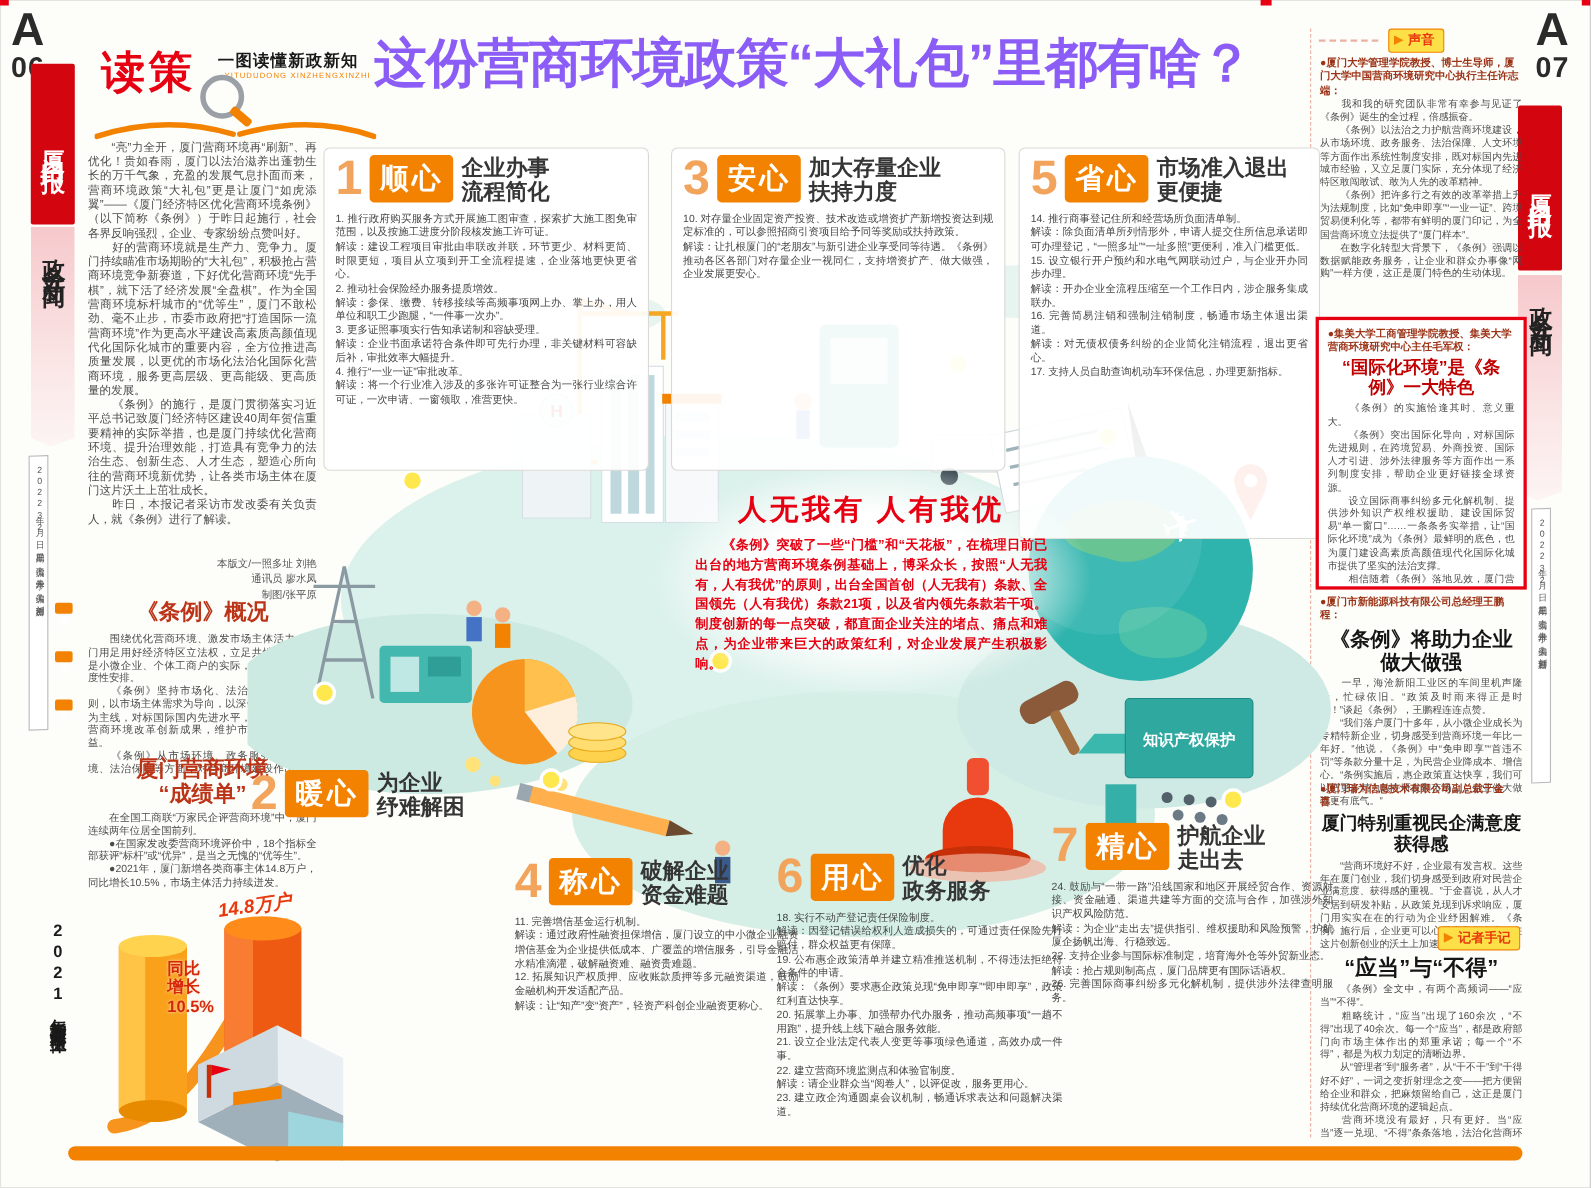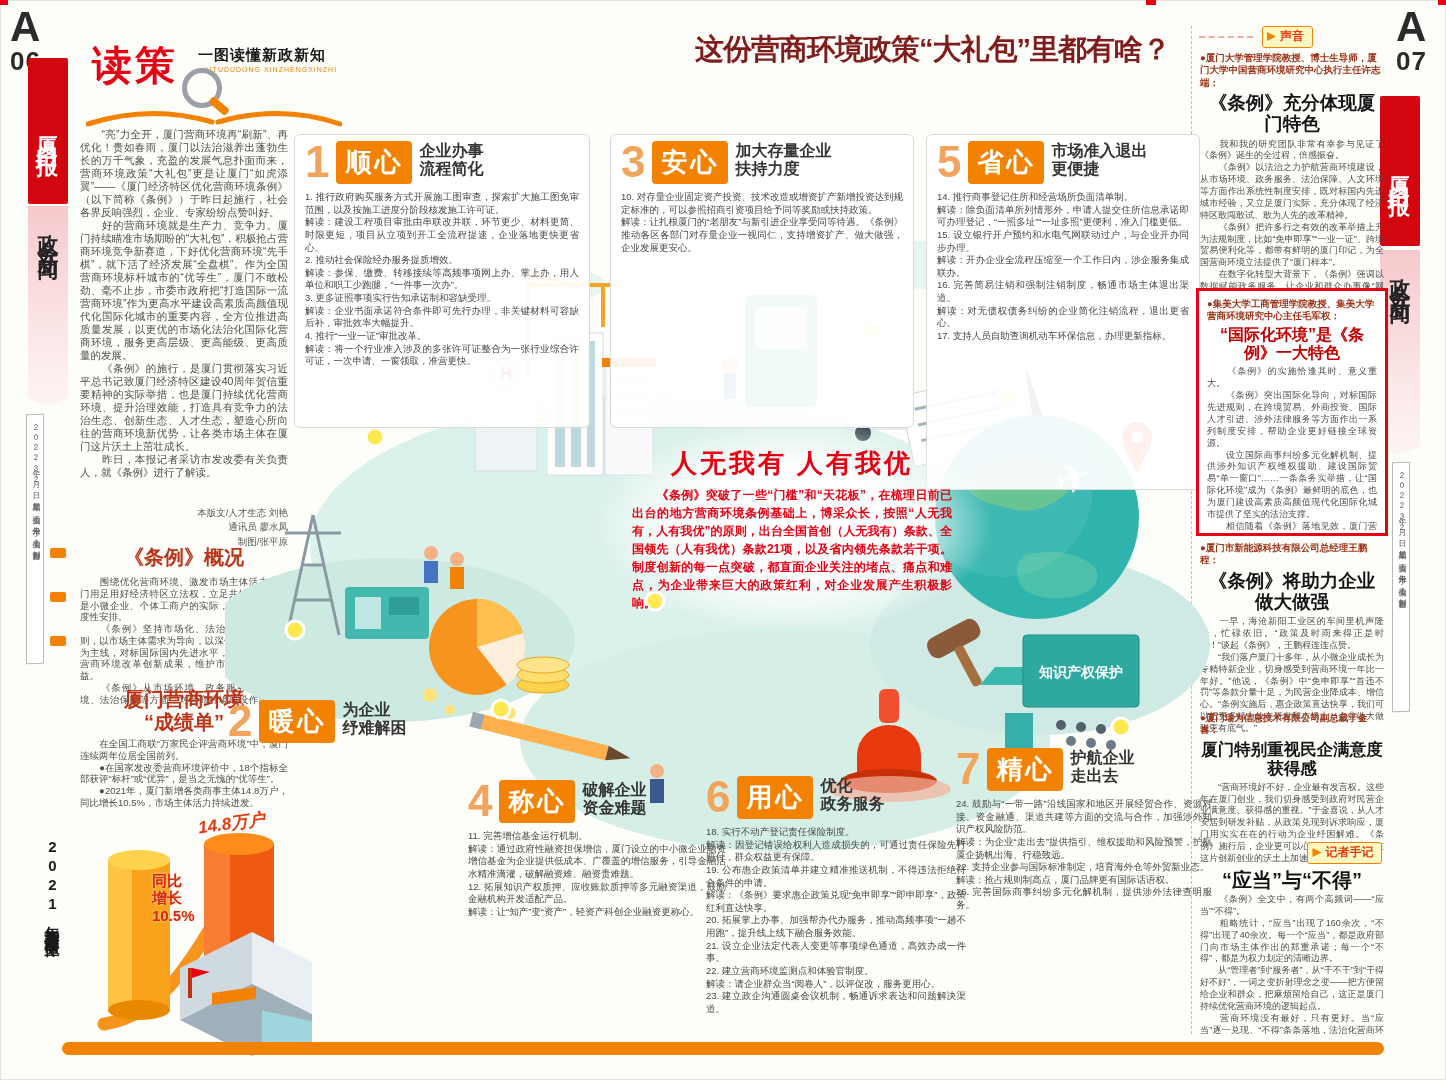--- a/index.html
+++ b/index.html
@@ -21,53 +21,53 @@
   .date-box{width:18px;border:1px solid #b9b9b9;background:#fff;display:flex;justify-content:center;padding:8px 0;box-sizing:border-box;transform:skewY(-2deg);}
   .date-box span{font-size:8px;color:#555;letter-spacing:1px;}
   .regmark{background:#e60012;}
 
   
   .logo-title{font-size:40px;font-weight:900;color:#e60012;letter-spacing:3px;}
   .logo-tagline{font-size:15px;font-weight:900;color:#1a1a1a;letter-spacing:1px;}
   .logo-pinyin{font-size:7px;color:#f28200;letter-spacing:1px;}
   .magnifier{width:30px;height:30px;border:5px solid #9aa0a6;border-radius:50%;}
   .magnifier-handle{width:22px;height:8px;background:#f28200;transform:rotate(40deg);border-radius:3px;}
-  .headline{font-size:29px;font-weight:900;color:#7f1d1d;letter-spacing:-1px;text-align:right;line-height:1.05;}
+  .headline{font-size:48px;font-weight:900;color:#8b5cf6;letter-spacing:-1px;text-align:left;line-height:1.05;}
   .subhead{font-size:17px;font-weight:700;color:#222;text-align:center;}
 
   
   .smalltext{font-size:10.5px;line-height:1.24;color:#4c4c4c;}
   .byline{font-size:9.5px;color:#555;text-align:right;line-height:1.5;}
   .subhead-red{font-size:20px;font-weight:900;color:#bb3417;text-align:center;line-height:1.15;}
   .gutter-tag{width:16px;background:#f28200;border-radius:2px;color:#fff;display:flex;justify-content:center;padding:3px 0;}
   .gutter-tag span{font-size:9px;letter-spacing:2px;}
 
   
   .chart-caption{font-size:15px;font-weight:900;color:#1a1a1a;letter-spacing:2px;}
   .chart-value{font-size:17px;font-weight:900;font-style:italic;color:#e8380d;transform:rotate(-8deg);}
   .chart-growth{font-size:15px;font-weight:900;color:#d7270b;line-height:1.15;text-shadow:0 0 3px #ffe2c4;}
 
   
   .section{position:absolute;z-index:4;overflow:hidden;box-sizing:border-box;}
   .sec-frame{border:1px solid #d9d9d6;border-radius:6px;background:rgba(255,255,255,.93);padding:6px 10px;}
   .sec-head{display:flex;align-items:flex-start;gap:7px;}
   .sec-num{font-size:44px;font-weight:700;color:#f2a45c;line-height:.95;}
   .sec-badge{background:#f28200;color:#fff;font-size:26px;font-weight:900;padding:4px 9px;border-radius:4px;letter-spacing:3px;white-space:nowrap;}
-  .sec-title{font-size:16px;font-weight:900;color:#353535;line-height:1.12;padding-top:1px;}
+  .sec-title{font-size:20px;font-weight:900;color:#353535;line-height:1.12;padding-top:1px;}
   .sec-body{margin-top:7px;font-size:9.5px;line-height:1.33;color:#474747;}
 
   
   .callout{z-index:5;text-align:center;}
   .callout-bg{position:absolute;left:-40px;top:-28px;right:-40px;bottom:-22px;border-radius:50%;
               background:radial-gradient(closest-side,rgba(255,255,255,.97) 55%,rgba(255,255,255,0));z-index:-1;}
   .callout-title{font-size:26px;font-weight:900;color:#e60012;letter-spacing:3px;}
   .callout-body{margin-top:5px;font-size:12px;font-weight:700;color:#e60012;line-height:1.5;text-align:justify;}
 
   
-  .tagpill{background:#fef9c3;border:1px solid #f28200;color:#e8380d;font-weight:900;font-size:12px;
+  .tagpill{background:#fde047;border:1px solid #f28200;color:#e8380d;font-weight:900;font-size:12px;
            padding:1px 8px 2px 17px;border-radius:3px;position:relative;display:inline-block;}
   .tagpill::before{content:"";position:absolute;left:4px;top:5px;width:9px;height:9px;background:#f28200;
            clip-path:polygon(0 0,100% 50%,0 100%);}
   .voice-intro{font-size:9.5px;font-weight:700;color:#9c3317;line-height:1.3;}
   .voice-headline{font-size:18.5px;font-weight:900;color:#151515;text-align:center;line-height:1.15;margin:3px 0 4px;}
   .voice-headline.red{color:#c00000;font-size:16px;}
   .voice-body{font-size:9px;line-height:1.32;color:#4c4c4c;}
   .redbox{border:3px solid #e60012;background:#fff;padding:7px 8px;box-sizing:border-box;z-index:6;}
   .dashline{border-left:1px dashed #eab0a4;}
 
@@ -269,21 +269,21 @@
       <circle cx="896" cy="512" r="9" fill="#ffe84d" stroke="#ffffff" stroke-width="3"></circle>
       <circle cx="782" cy="182" r="9" fill="#ffe84d" stroke="#ffffff" stroke-width="3"></circle>
     </g>
   </svg>
 
   
   <div class="abs smalltext just ml" style="left:80px;top:128px;width:208px;height:374px;overflow:hidden;z-index:2">　　“亮”力全开，厦门营商环境再“刷新”、再优化！贵如春雨，厦门以法治滋养出蓬勃生长的万千气象，充盈的发展气息扑面而来，营商环境政策“大礼包”更是让厦门“如虎添翼”——《厦门经济特区优化营商环境条例》（以下简称《条例》）于昨日起施行，社会各界反响强烈，企业、专家纷纷点赞叫好。
 　　好的营商环境就是生产力、竞争力。厦门持续瞄准市场期盼的“大礼包”，积极抢占营商环境竞争新赛道，下好优化营商环境“先手棋”，就下活了经济发展“全盘棋”。作为全国营商环境标杆城市的“优等生”，厦门不敢松劲、毫不止步，市委市政府把“打造国际一流营商环境”作为更高水平建设高素质高颜值现代化国际化城市的重要内容，全方位推进高质量发展，以更优的市场化法治化国际化营商环境，服务更高层级、更高能级、更高质量的发展。
 　　《条例》的施行，是厦门贯彻落实习近平总书记致厦门经济特区建设40周年贺信重要精神的实际举措，也是厦门持续优化营商环境、提升治理效能，打造具有竞争力的法治生态、创新生态、人才生态，塑造心所向往的营商环境新优势，让各类市场主体在厦门这片沃土上茁壮成长。
 　　昨日，本报记者采访市发改委有关负责人，就《条例》进行了解读。</div>
-  <div class="abs byline ml" style="left:110px;top:506px;width:178px;z-index:2">本版文/人才生态 刘艳
+  <div class="abs byline ml" style="left:110px;top:506px;width:178px;z-index:2">本版文/一照多址 刘艳
 通讯员 廖水凤
 制图/张平原</div>
 
   <div class="abs gutter-tag" style="left:50px;top:548px">
     <span class="vtx">背景</span>
     </div>
   <div class="abs gutter-tag" style="left:50px;top:592px">
     <span class="vtx">内容</span>
     </div>
   <div class="abs gutter-tag" style="left:50px;top:636px">
@@ -440,21 +440,20 @@
   </div>
 
   
   <div class="abs dashline" style="left:1191px;top:26px;height:1008px"></div>
   <div class="abs" style="left:1199px;top:36px;width:54px;border-top:2px dashed #eab0a4"></div>
 
   <div class="abs tagpill" style="left:1262px;top:26px">声音</div>
 
   <div class="abs" style="left:1200px;top:52px;width:184px">
     <div class="voice-intro">●厦门大学管理学院教授、博士生导师，厦门大学中国营商环境研究中心执行主任许志端：</div>
-    <div class="voice-headline">《条例》充分体现厦门特色</div>
     <div class="voice-body just ml" style="height:178px;overflow:hidden">　　我和我的研究团队非常有幸参与见证了《条例》诞生的全过程，倍感振奋。
 　　《条例》以法治之力护航营商环境建设，从市场环境、政务服务、法治保障、人文环境等方面作出系统性制度安排，既对标国内先进城市经验，又立足厦门实际，充分体现了经济特区敢闯敢试、敢为人先的改革精神。
 　　《条例》把许多行之有效的改革举措上升为法规制度，比如“免申即享”“一业一证”、跨境贸易便利化等，都带有鲜明的厦门印记，为全国营商环境立法提供了“厦门样本”。
 　　在数字化转型大背景下，《条例》强调以数据赋能政务服务，让企业和群众办事像“网购”一样方便，这正是厦门特色的生动体现。</div>
   </div>
 
   <div class="abs redbox" style="left:1196px;top:288px;width:192px;height:248px;overflow:hidden">
     <div class="voice-intro">●集美大学工商管理学院教授、集美大学营商环境研究中心主任毛军权：</div>
     <div class="voice-headline red">“国际化环境”是《条例》一大特色</div>
     <div class="voice-body just ml">　　《条例》的实施恰逢其时、意义重大。

